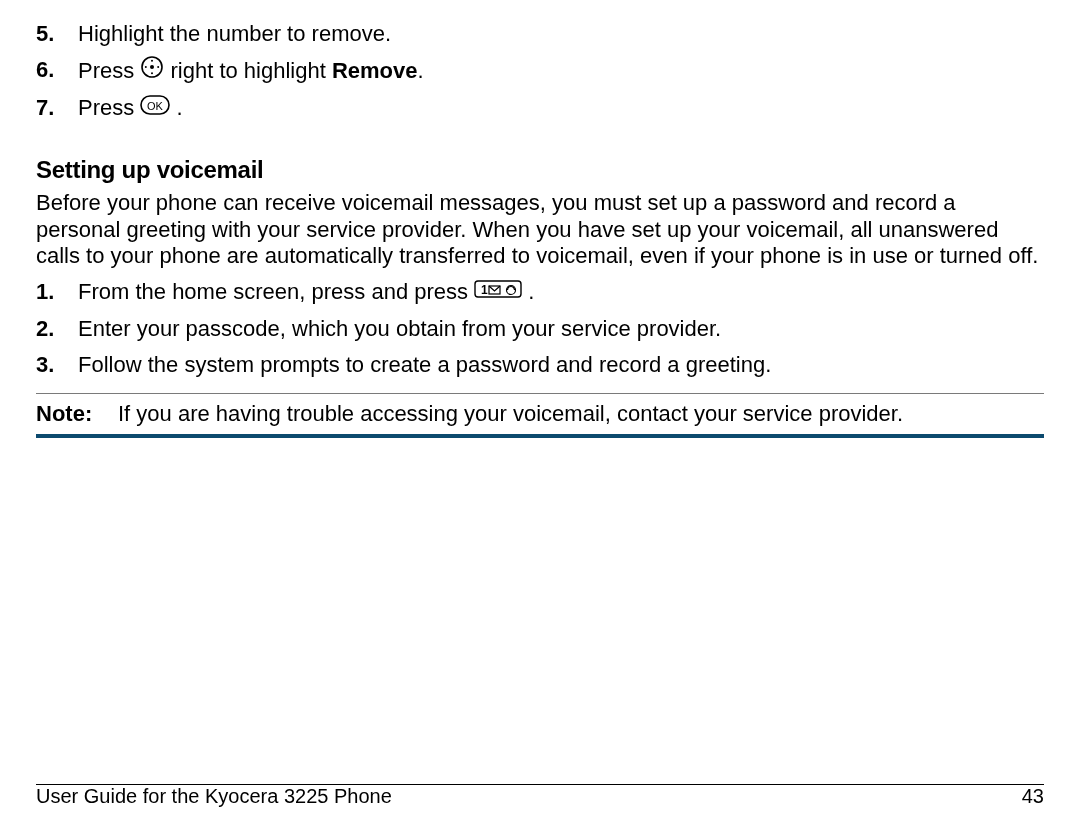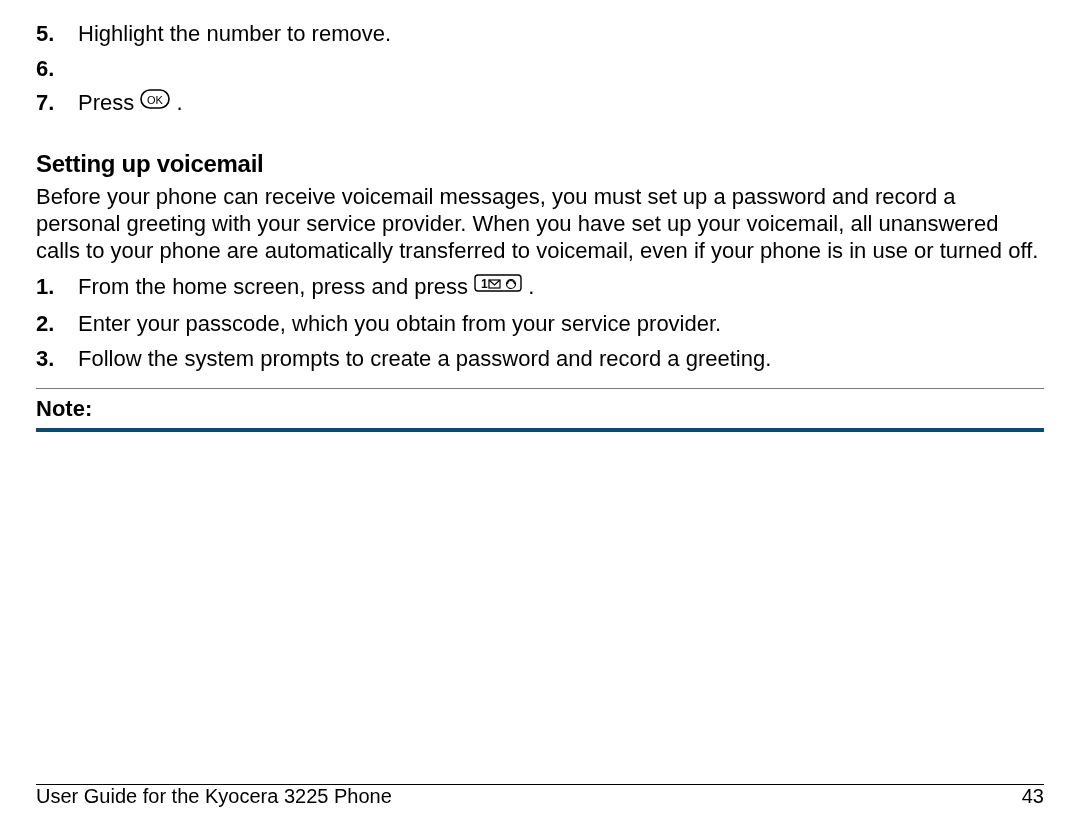--- a/index.html
+++ b/index.html
@@ -29,20 +29,35 @@
 
 <div class="page">
 
   <ol class="toplist">
     <li class="li">
       <span class="num">5.</span>
       <span class="txt">Highlight the number to remove.</span>
     </li>
     <li class="li">
       <span class="num">6.</span>
+      <span class="txt">
+        <span>Press </span>
+        <span class="inline-icon nav-icon">
+          <svg viewBox="0 0 24 24">
+              <circle cx="12" cy="12" r="10" fill="none" stroke="#000" stroke-width="1.6"></circle>
+              <circle cx="12" cy="12" r="2" fill="#000"></circle>
+              <circle cx="12" cy="5.8" r="1" fill="#000"></circle>
+              <circle cx="12" cy="18.2" r="1" fill="#000"></circle>
+              <circle cx="5.8" cy="12" r="1" fill="#000"></circle>
+              <circle cx="18.2" cy="12" r="1" fill="#000"></circle>
+            </svg>
+        </span>
+        <span> right to highlight </span>
+        <span class="bold">Remove</span><span>.</span>
+      </span>
     </li>
     <li class="li">
       <span class="num">7.</span>
       <span class="txt">
         <span>Press </span>
         <span class="inline-icon ok-icon">
           <svg viewBox="0 0 30 20">
               <rect x="1" y="1" width="28" height="18" rx="9" ry="9" fill="none" stroke="#000" stroke-width="1.6"></rect>
               <text x="15" y="14.5" text-anchor="middle" font-size="11" font-family="Arial" font-weight="400" fill="#000">OK</text>
             </svg>
@@ -78,20 +93,21 @@
       <span class="txt">Enter your passcode, which you obtain from your service provider.</span>
     </li>
     <li class="li">
       <span class="num">3.</span>
       <span class="txt">Follow the system prompts to create a password and record a greeting.</span>
     </li>
   </ol>
 
   <div class="note">
     <span class="note-label">Note:</span>
+    <span>If you are having trouble accessing your voicemail, contact your service provider.</span>
   </div>
 
   <div class="footer">
     <span>User Guide for the Kyocera 3225 Phone</span>
     <span>43</span>
   </div>
 
 </div>
 
 </body></html>

